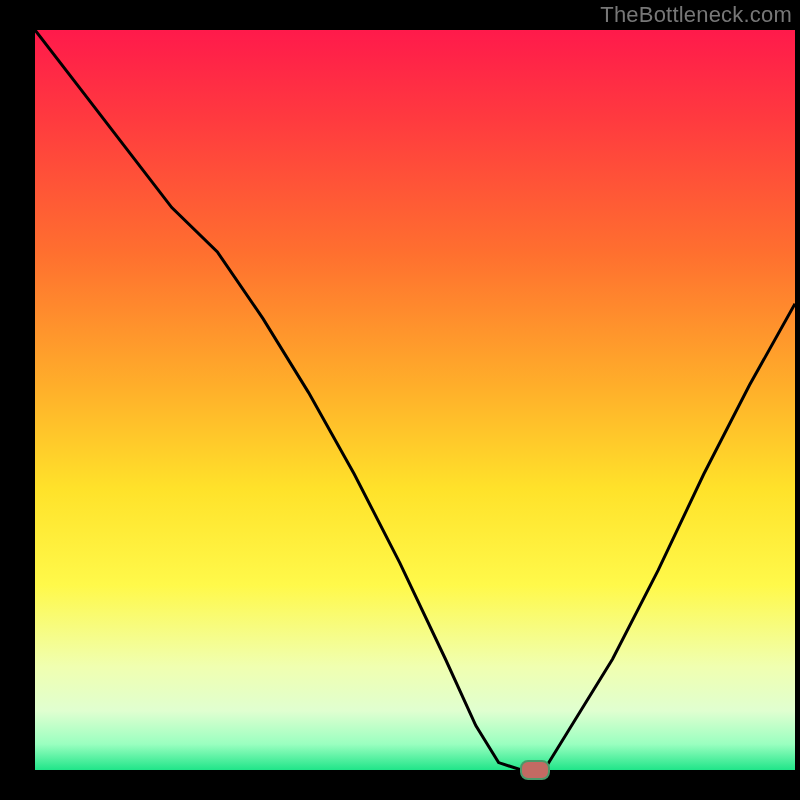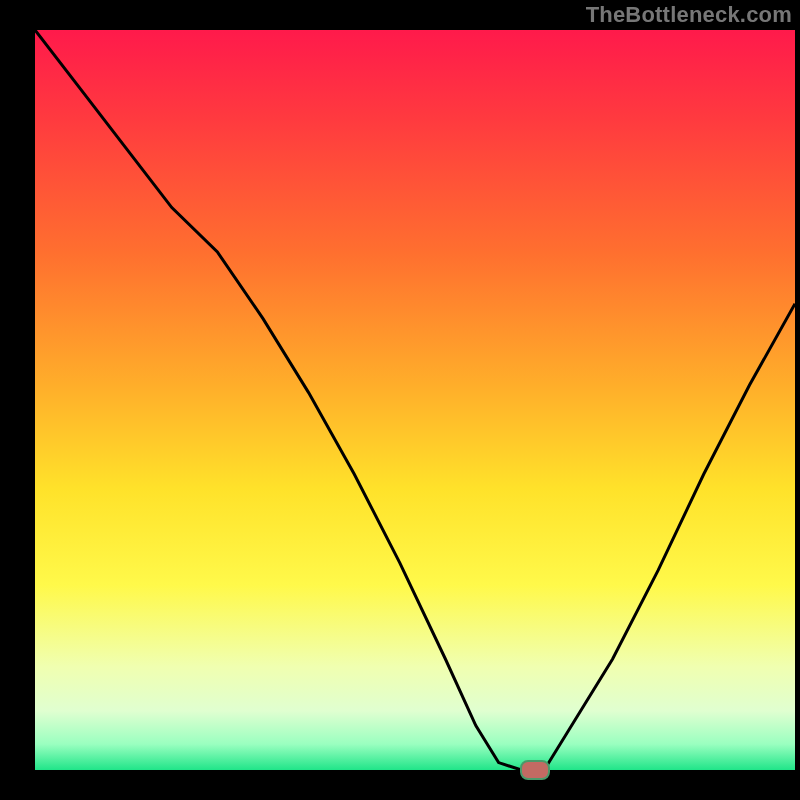--- a/index.html
+++ b/index.html
@@ -18,21 +18,21 @@
     width: 800px;
     height: 800px;
     background: #000;
   }
   .watermark {
     position: absolute;
     top: 2px;
     right: 8px;
     color: #777;
     font-size: 22px;
-    font-weight: 700;
+    font-weight: 400;
     font-family: Arial, sans-serif;
     letter-spacing: 0.2px;
     z-index: 10;
   }
   .plot-area {
     position: absolute;
     left: 35px;
     top: 30px;
     width: 760px;
     height: 740px;

